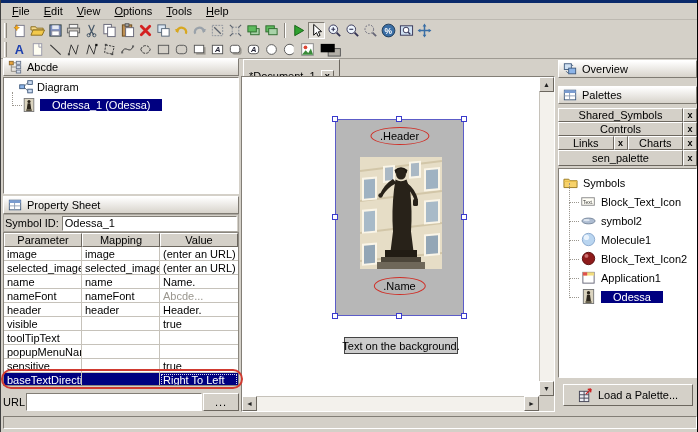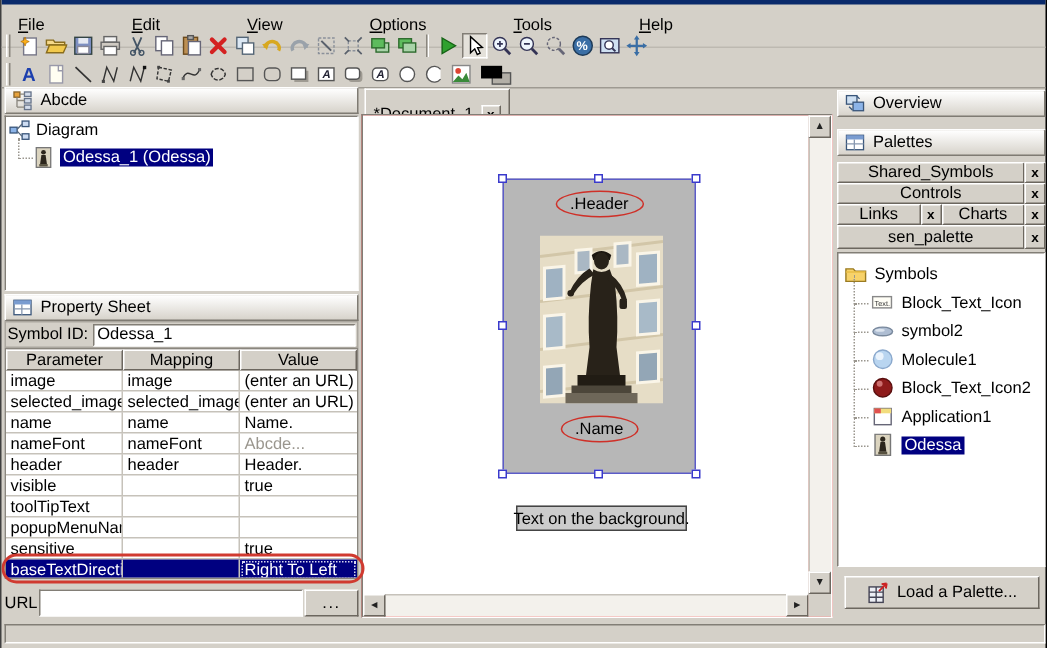--- a/index.html
+++ b/index.html
@@ -3,63 +3,63 @@
 <meta charset="utf-8">
 <style>
   * { box-sizing: border-box; margin: 0; padding: 0; }
   body { background:#9aa0a8; font-family:"Liberation Sans", sans-serif; }
   #app{ position:relative; width:698px; height:432px; background:#d4d0c8;
         font-size:11px; color:#000; overflow:hidden; border-left:1px solid #404040; border-right:1px solid #000;}
   .raised{ border:1px solid; border-color:#ffffff #6c675f #6c675f #ffffff; }
   
   #titlestrip{ position:absolute; top:0; left:0; width:698px; height:3px; background:#0a2a6b; }
   
-  #menubar{ position:absolute; top:3px; left:0; width:698px; height:29px; display:flex; align-items:center; padding-left:4px; border-bottom:1px solid #bdb9b1;gap:44px;}
+  #menubar{ position:absolute; top:3px; left:0; width:698px; height:17px; display:flex; align-items:center; padding-left:4px; border-bottom:1px solid #bdb9b1;}
   .menu-item{ padding:1px 7px; cursor:default; }
   .menu-item u{ text-decoration:underline; }
   
   .toolbar{ position:absolute; left:0; width:698px; height:19px; display:flex; align-items:center; gap:1px; padding-left:3px; }
   #toolbar1{ top:21px; } #toolbar2{ top:40px; border-bottom:1px solid #9e9a92; }
   .tgrip{ width:3px; height:15px; margin-right:3px; border-left:1px solid #fff; border-right:1px solid #8a867e; }
   .tbtn{ width:17px; height:17px; display:flex; align-items:center; justify-content:center; background:transparent; border:1px solid transparent; }
   .tbtn.active{ border:1px solid; border-color:#827e76 #fff #fff #827e76; background:#e4e1da; }
   .tbtn.wide{ width:28px; }
   .tsep{ width:2px; height:15px; border-left:1px solid #8a867e; border-right:1px solid #fff; margin:0 3px; }
   .icon{ display:inline-flex; align-items:center; justify-content:center; }
   
   .phead{ height:18px; display:flex; align-items:center; gap:5px; padding:0 4px;
           background:linear-gradient(#ffffff,#d7d3cb); border:1px solid; border-color:#ffffff #7f7b73 #7f7b73 #ffffff; }
   
   #tree-panel{ position:absolute; left:2px; top:58px; width:236px; height:136px; }
   #tree-body{ position:absolute; top:19px; left:0; right:0; bottom:0; background:#fff; border:1px solid; border-color:#827e76 #fff #fff #827e76; overflow:hidden;}
-  .tree-row{ display:flex; align-items:center; gap:4px; height:18px; padding-left:2px; white-space:nowrap;}
+  .tree-row{ display:flex; align-items:center; gap:4px; height:18px; padding-left:15px; white-space:nowrap;}
   .tree-row.child{ padding-left:18px; position:relative;}
   .tree-row.child::before{ content:""; position:absolute; left:8px; top:-4px; width:9px; height:13px; border-left:1px dotted #9a968e; border-bottom:1px dotted #9a968e;}
-  .sel-label{ background:#000080; color:#fff; padding:0 2px; }
+  .sel-label{ background:#000080; color:#fff; padding:0 12px; }
   #prop-panel{ position:absolute; left:2px; top:196px; width:236px; height:192px; }
   #symid-row{ position:absolute; top:18px; left:0; right:0; height:18px; display:flex; align-items:center; gap:3px; padding:0 1px; border:1px solid #aba79f; background:#d4d0c8;}
   #symid-input{ flex:1; height:15px; background:#fff; border:1px solid; border-color:#827e76 #fff #fff #827e76; font:11px "Liberation Sans",sans-serif; padding:0 2px;}
   #prop-table{ position:absolute; top:36px; left:0; right:0; bottom:2px; background:#fff; border:1px solid #8a867e; overflow:hidden;}
   .prow{ display:flex; height:14px; }
   .prow.hdr .pcell{ background:#d4d0c8; border:1px solid; border-color:#fff #6c675f #6c675f #fff; text-align:center; justify-content:center;}
   .pcell{ width:78px; display:flex; align-items:center; padding:0 3px; border-right:1px solid #c6c2ba; border-bottom:1px solid #c6c2ba; overflow:hidden; white-space:nowrap;}
   .pcell:last-child{ flex:1; border-right:none;}
   .prow.selected .pcell{ background:#000080; color:#fff; border-bottom-color:#000080;}
   .prow.selected .pcell.valcell{ outline:1px dotted #d8d8f0; outline-offset:-2px;}
   .muted{ color:#9a968e; }
   #row-annotation{ position:absolute; left:0px; top:369px; width:242px; height:20px; border:2px solid #d03a30; border-radius:11px; pointer-events:none; z-index:5;}
   #url-row{ position:absolute; left:2px; top:391px; width:236px; height:22px; display:flex; align-items:center; gap:1px;}
   #url-input{ flex:1; height:18px; background:#fff; border:1px solid; border-color:#827e76 #fff #fff #827e76; font:11px "Liberation Sans",sans-serif; padding:0 2px;}
   #url-browse{ width:36px; height:18px; background:#d4d0c8; font:11px "Liberation Sans",sans-serif; letter-spacing:1px;}
   
   #tabbar{ position:absolute; left:240px; top:58px; width:314px; height:18px; }
   #doc-tab{ position:absolute; left:2px; top:1px; height:17px; display:flex; align-items:center; gap:5px; padding:16px 5px;
             background:#d4d0c8; border:1px solid; border-color:#fff #6c675f transparent #fff; }
   #doc-tab-close{ width:13px; height:13px; display:flex; align-items:center; justify-content:center; background:#d4d0c8; font-weight:bold; font-size:9px; line-height:9px;}
-  #canvas-frame{ position:absolute; left:240px; top:76px; width:314px; height:336px; border:1px solid; border-color:#827e76 #fff #fff #827e76; background:#ef4444;}
+  #canvas-frame{ position:absolute; left:240px; top:76px; width:314px; height:336px; border:1px solid; border-color:#827e76 #fff #fff #827e76; background:#fef9c3;}
   #canvas{ position:absolute; left:0; top:0; right:15px; bottom:15px; background:#fff; overflow:hidden;}
   .vscroll{ position:absolute; top:0; right:0; width:15px; bottom:15px; background:#f3f1ec; border-left:1px solid #c6c2ba;}
   .hscroll{ position:absolute; left:0; right:15px; bottom:0; height:15px; background:#f3f1ec; border-top:1px solid #c6c2ba;}
   .sbtn{ position:absolute; width:15px; height:15px; background:#d4d0c8; display:flex; align-items:center; justify-content:center; font-size:7px; color:#222;}
   .corner{ position:absolute; right:0; bottom:0; width:15px; height:15px; background:#d4d0c8;}
   #symbol-rect{ position:absolute; left:93px; top:42px; width:129px; height:197px; background:#b7b7b7; border:1px solid #5c5cc8;}
   .handle{ position:absolute; width:6px; height:6px; background:#fff; border:1px solid #3a3acc; }
   .oval{ position:absolute; left:50%; transform:translateX(-50%); border:1.6px solid #cf3028; border-radius:50%; padding:0 9px; height:18px; line-height:16px; color:#000; white-space:nowrap;}
   #statue{ position:absolute; left:24px; top:37px; width:82px; height:112px; }
   #bg-textbox{ position:absolute; left:102px; top:260px; width:114px; height:17px; background:#cccccc; border:1px solid #444; display:flex; align-items:center; justify-content:center; white-space:nowrap;}

